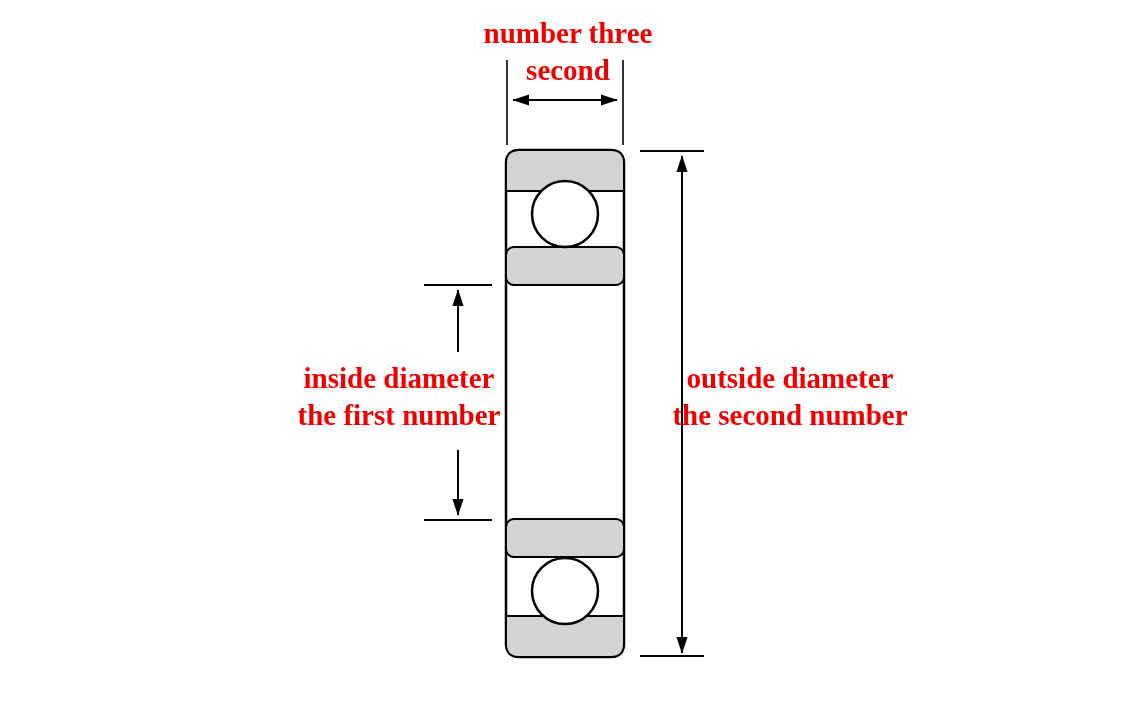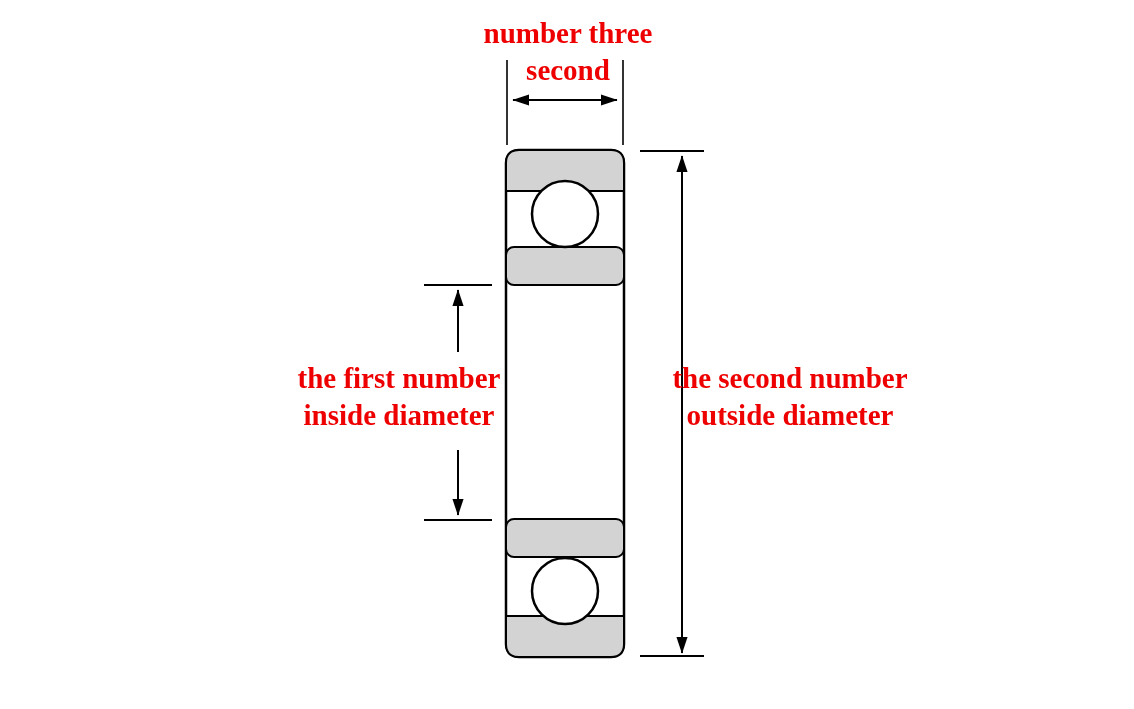--- a/index.html
+++ b/index.html
@@ -71,22 +71,22 @@
     <line class="dim" x1="640" y1="656" x2="704" y2="656"></line>
     <line class="dim" x1="682" y1="653" x2="682" y2="156" marker-start="url(#arrow)" marker-end="url(#arrow)"></line>
   </svg>
 
   <div class="label label-width">
     <div>number three</div>
     <div>second</div>
   </div>
 
   <div class="label label-inside">
+    <div>inside diameter</div>
     <div>the first number</div>
-    <div>inside diameter</div>
   </div>
 
   <div class="label label-outside">
+    <div>outside diameter</div>
     <div>the second number</div>
-    <div>outside diameter</div>
   </div>
 
 </div>
 
 </body></html>

